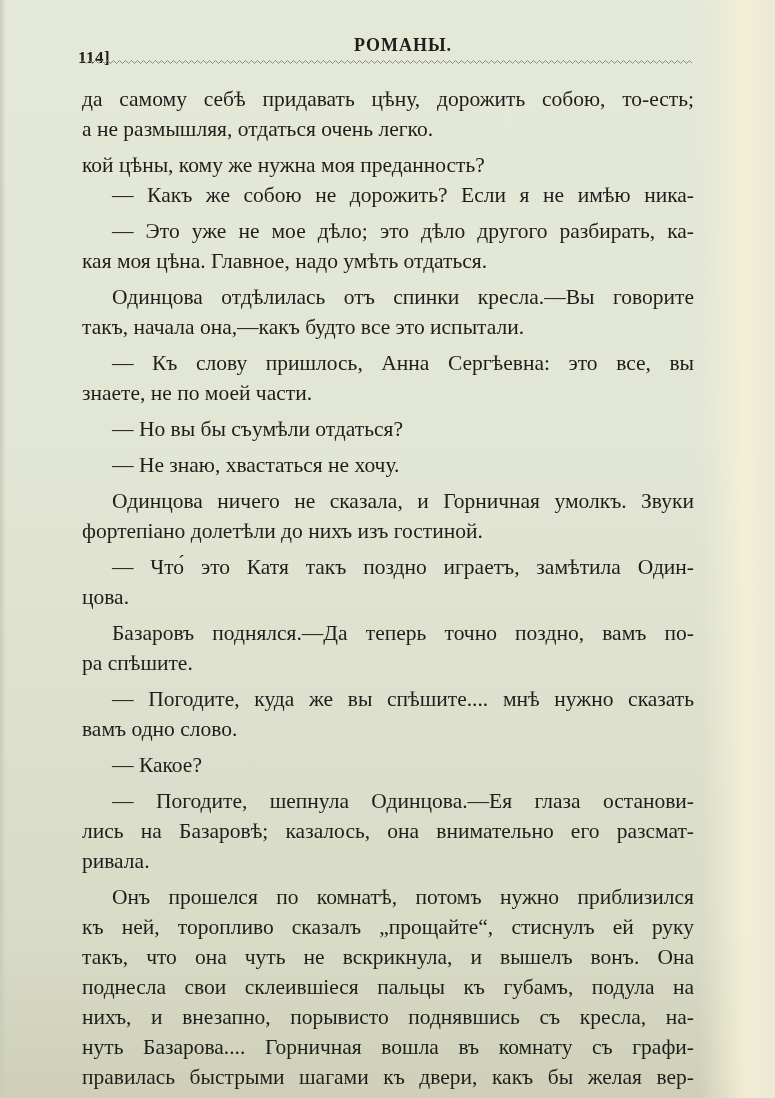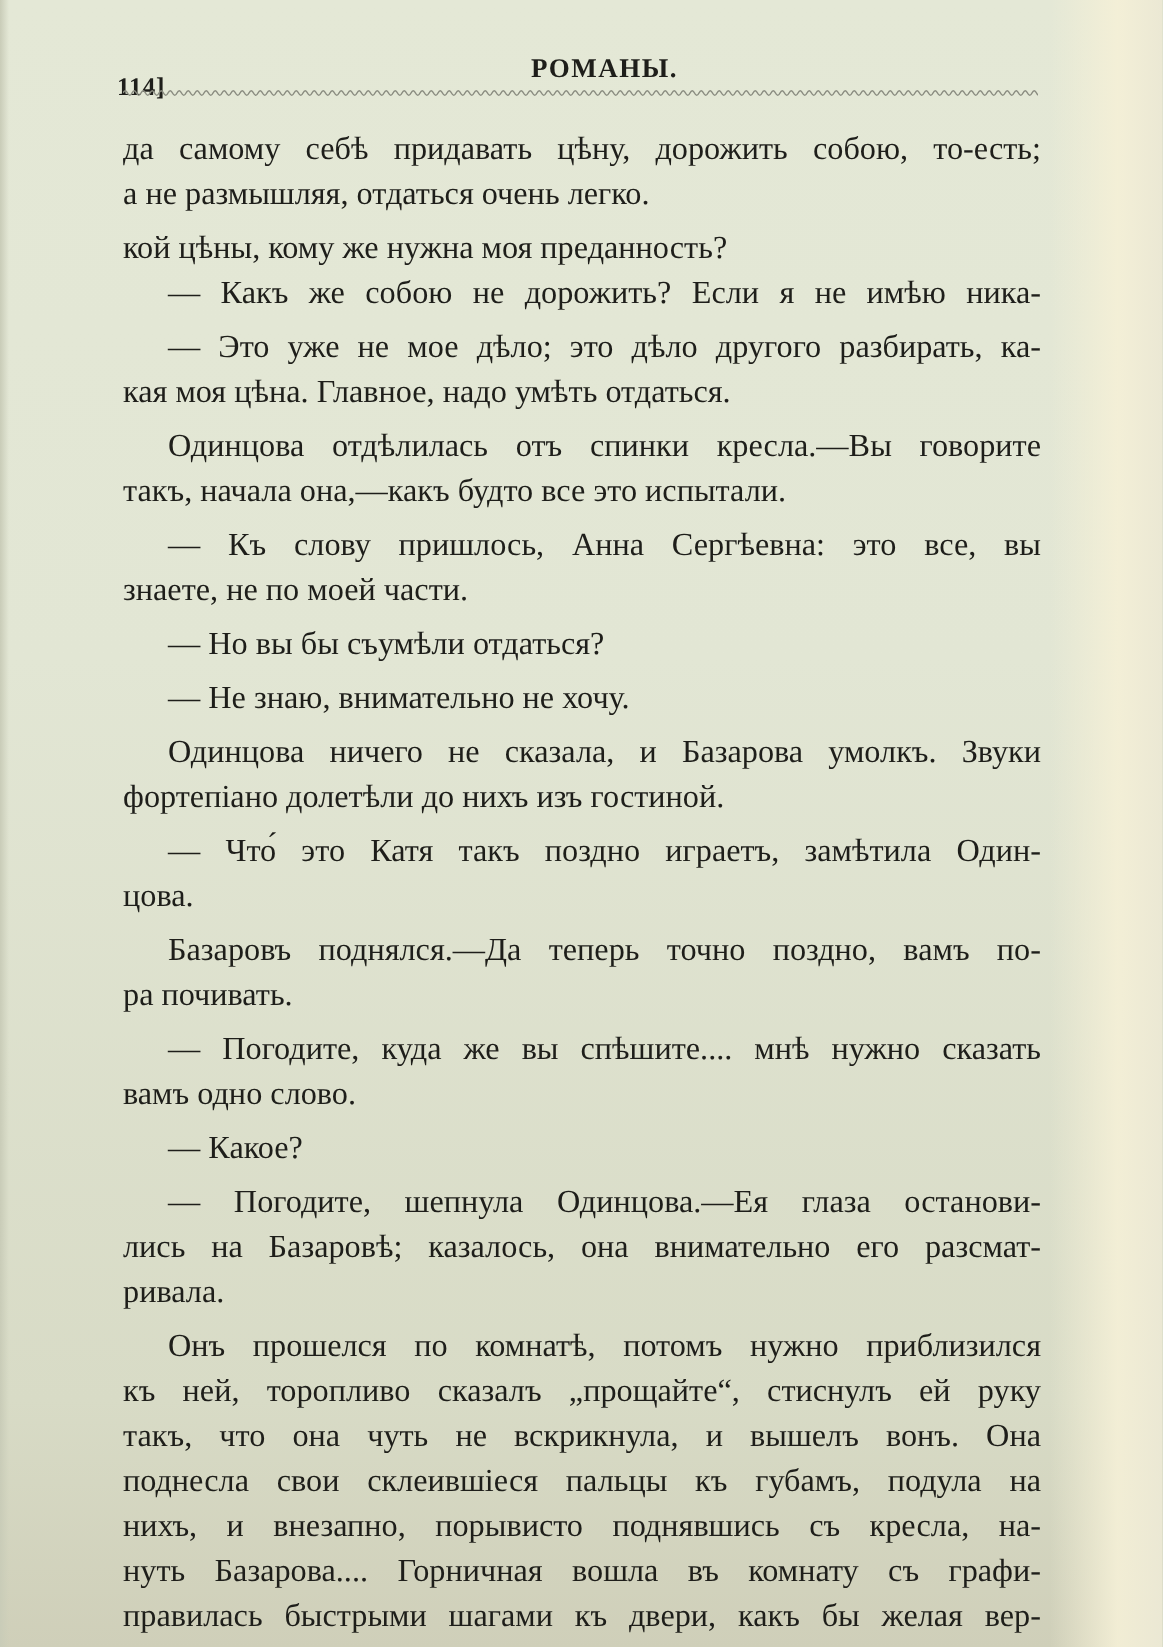--- a/index.html
+++ b/index.html
@@ -121,33 +121,33 @@
     <span class="line last">такъ, начала она,—какъ будто все это испытали.</span>
     <span class="para-gap"></span>
 
     <span class="line indent">— Къ слову пришлось, Анна Сергѣевна: это все, вы</span>
     <span class="line last">знаете, не по моей части.</span>
     <span class="para-gap"></span>
 
     <span class="line indent last">— Но вы бы съумѣли отдаться?</span>
     <span class="para-gap"></span>
 
-    <span class="line indent last">— Не знаю, внимательно не хочу.</span>
+    <span class="line indent last">— Не знаю, хвастаться не хочу.</span>
     <span class="para-gap"></span>
 
-    <span class="line indent">Одинцова ничего не сказала, и Базарова умолкъ. Звуки</span>
+    <span class="line indent">Одинцова ничего не сказала, и Горничная умолкъ. Звуки</span>
     <span class="line last">фортепіано долетѣли до нихъ изъ гостиной.</span>
     <span class="para-gap"></span>
 
     <span class="line indent">— Что́ это Катя такъ поздно играетъ, замѣтила Один-</span>
     <span class="line last">цова.</span>
     <span class="para-gap"></span>
 
     <span class="line indent">Базаровъ поднялся.—Да теперь точно поздно, вамъ по-</span>
-    <span class="line last">ра почивать.</span>
+    <span class="line last">ра спѣшите.</span>
     <span class="para-gap"></span>
 
     <span class="line indent">— Погодите, куда же вы спѣшите.... мнѣ нужно сказать</span>
     <span class="line last">вамъ одно слово.</span>
     <span class="para-gap"></span>
 
     <span class="line indent last">— Какое?</span>
     <span class="para-gap"></span>
 
     <span class="line indent">— Погодите, шепнула Одинцова.—Ея глаза останови-</span>

